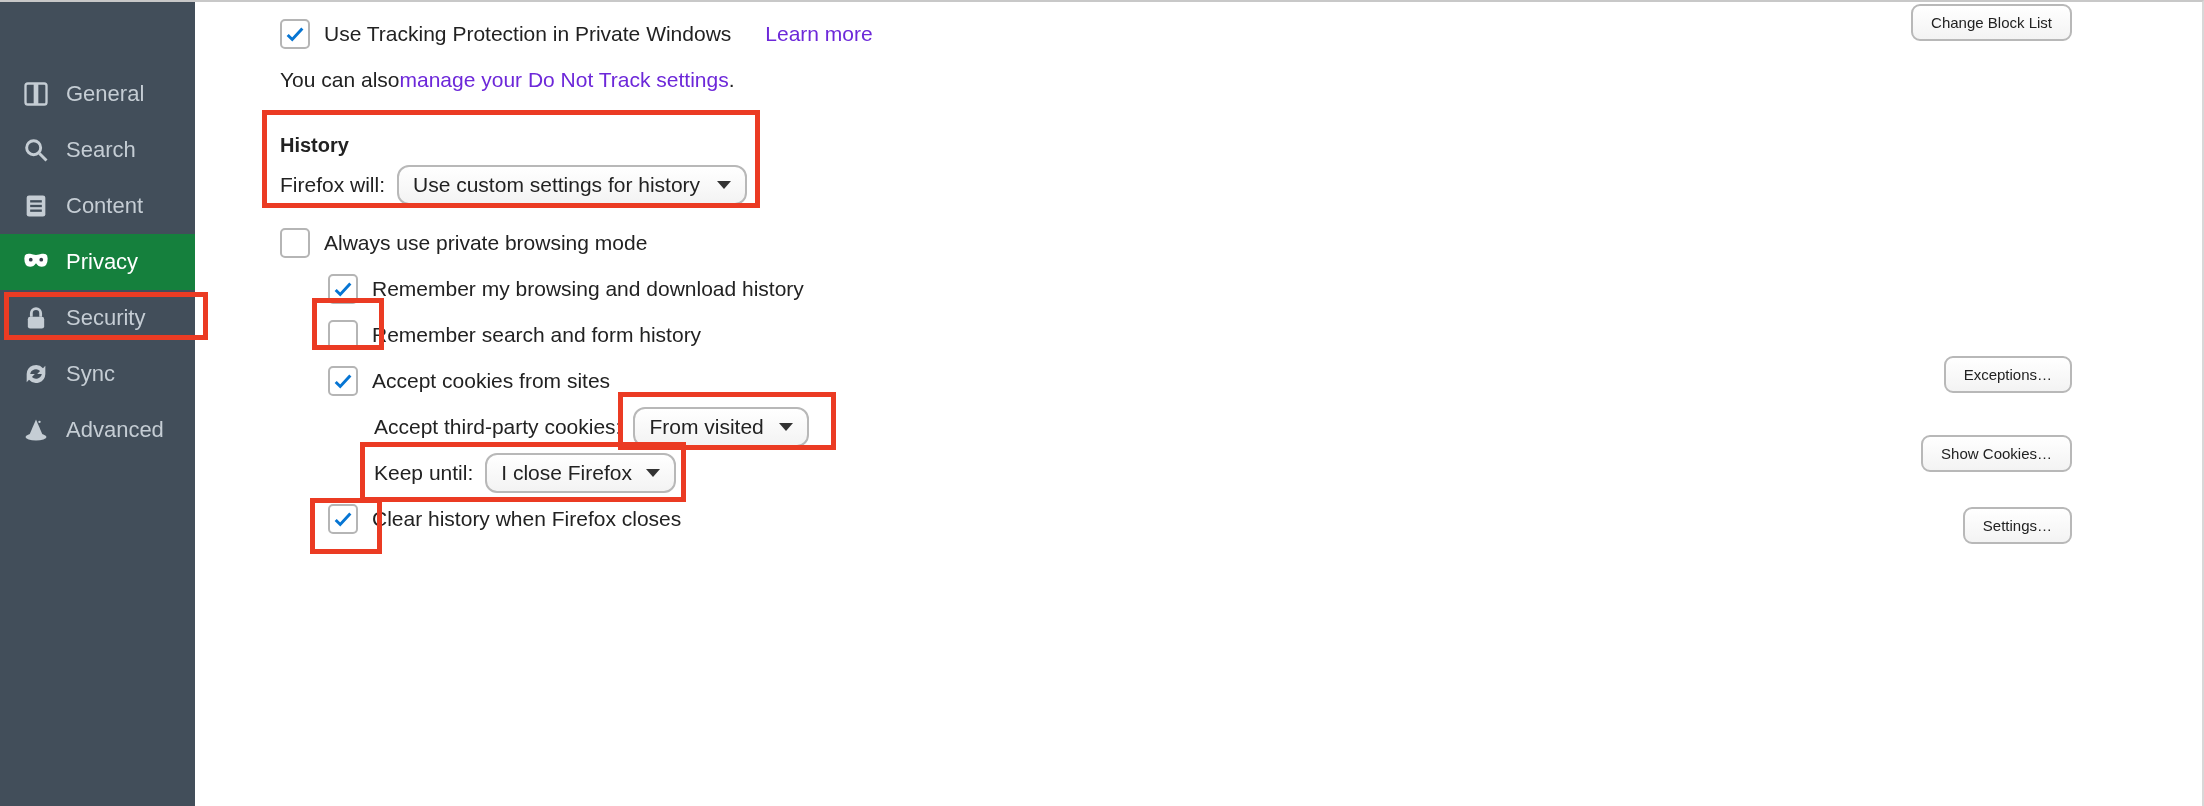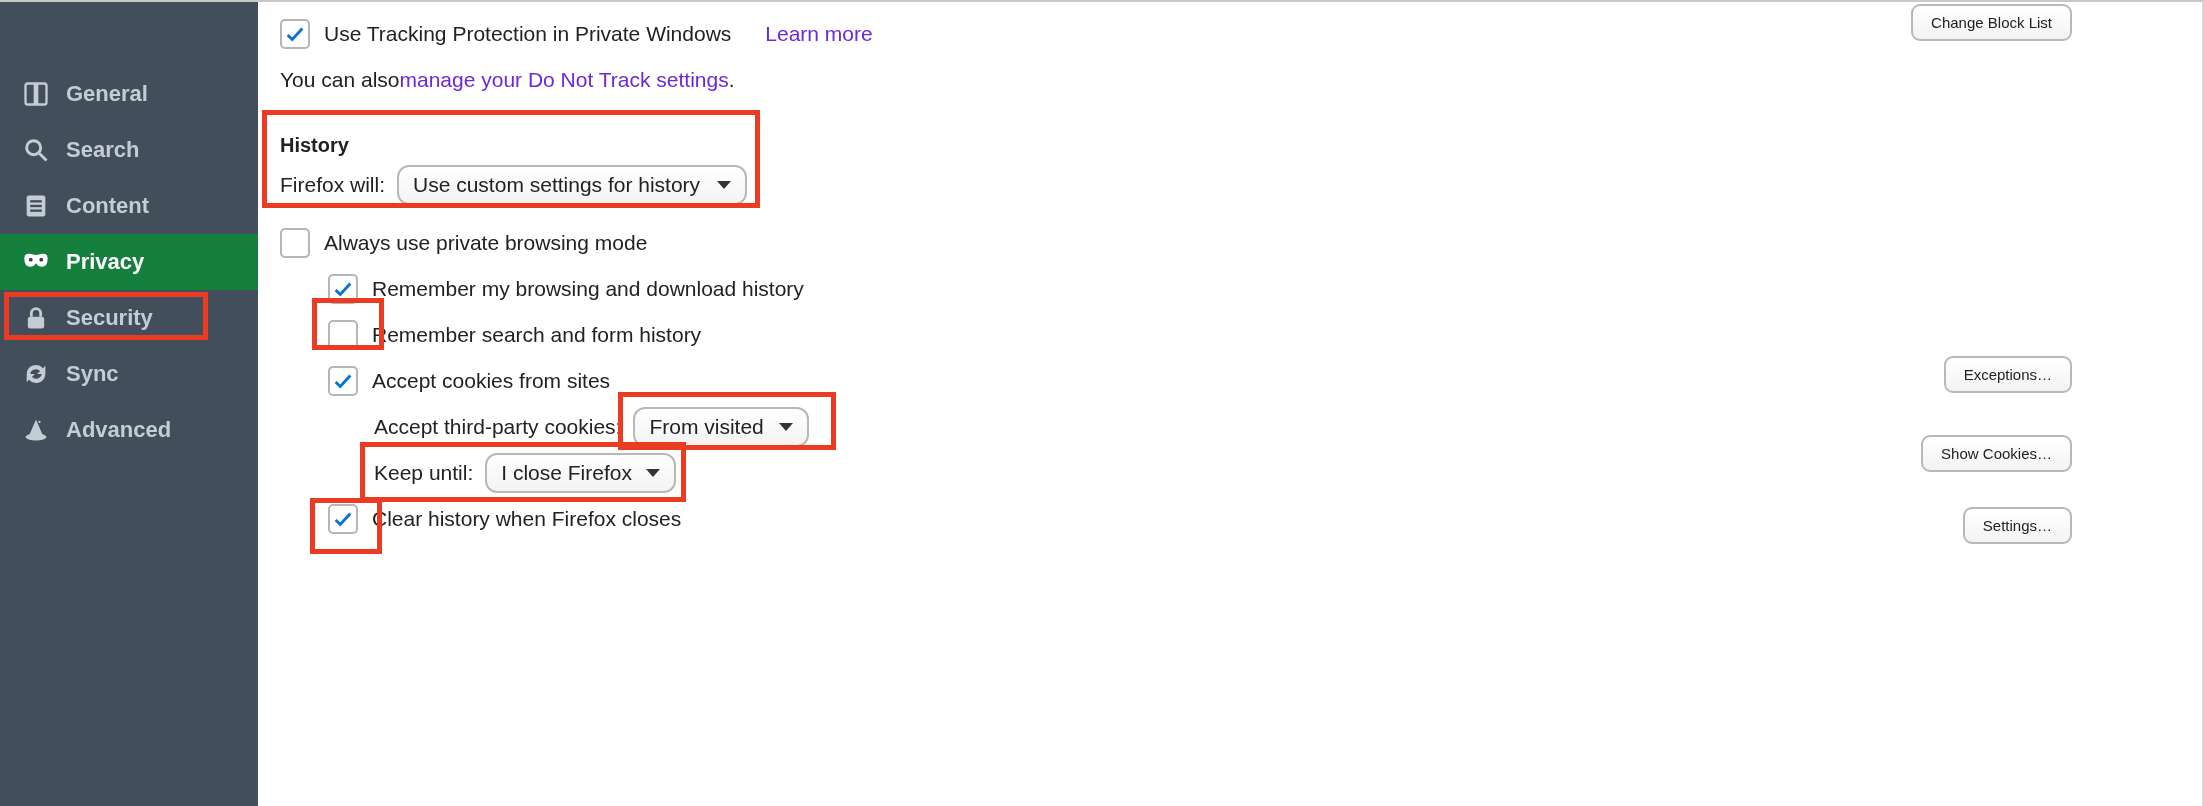--- a/index.html
+++ b/index.html
@@ -15,24 +15,23 @@
     height: 806px;
     position: relative;
     overflow: hidden;
     border-top: 2px solid #c8c8c8;
     border-right: 2px solid #d8d8d8;
   }
   
   .sidebar {
     position: absolute;
     left: 0; top: 0;
-    width: 258px; height: 100%;
+    width: 195px; height: 100%;
     background: #424e5a;
     padding-top: 64px;
-    font-weight: bold;
   }
   .sidebar-item {
     display: flex;
     align-items: center;
     gap: 16px;
     padding: 14px 22px;
     color: #c5cdd4;
     font-size: 22px;
     cursor: pointer;
   }

